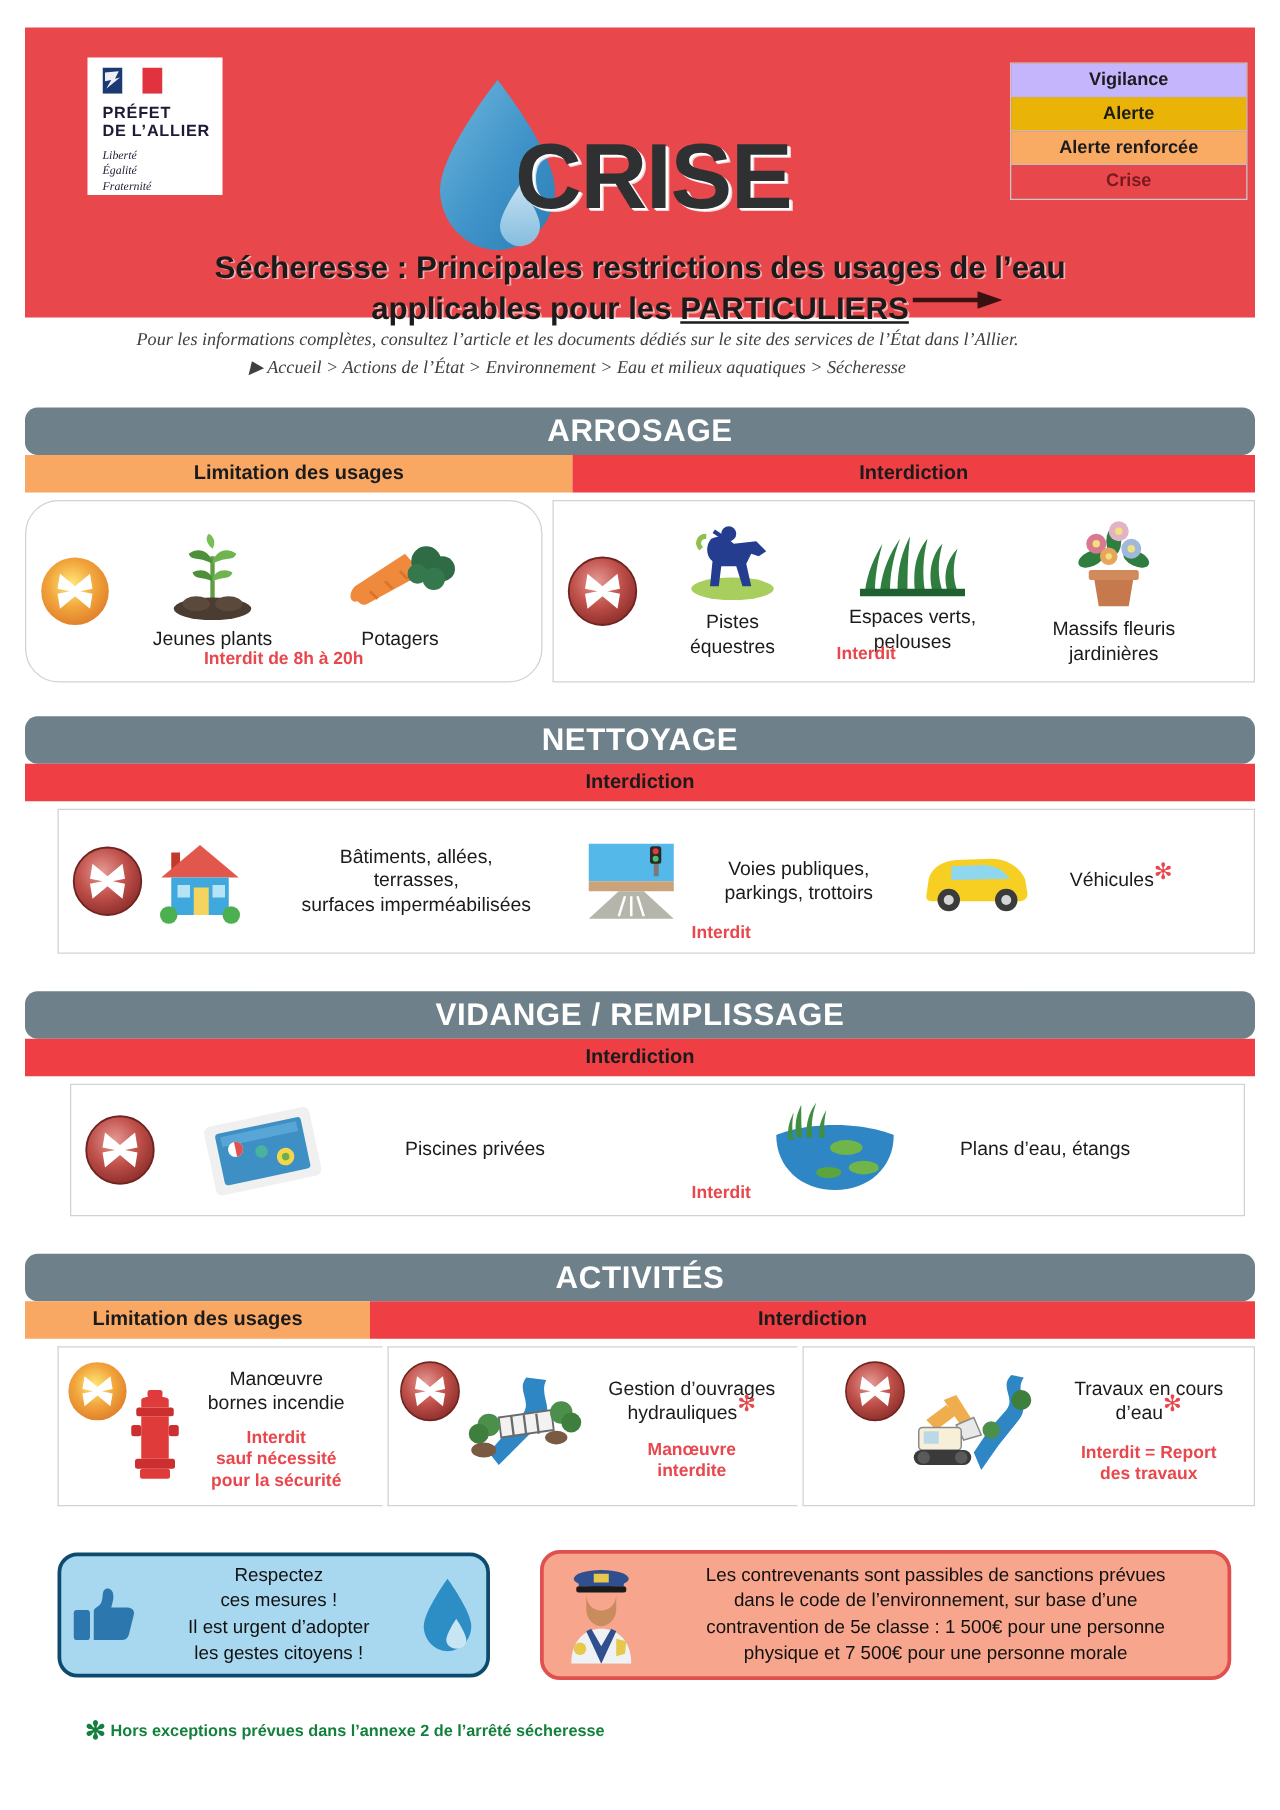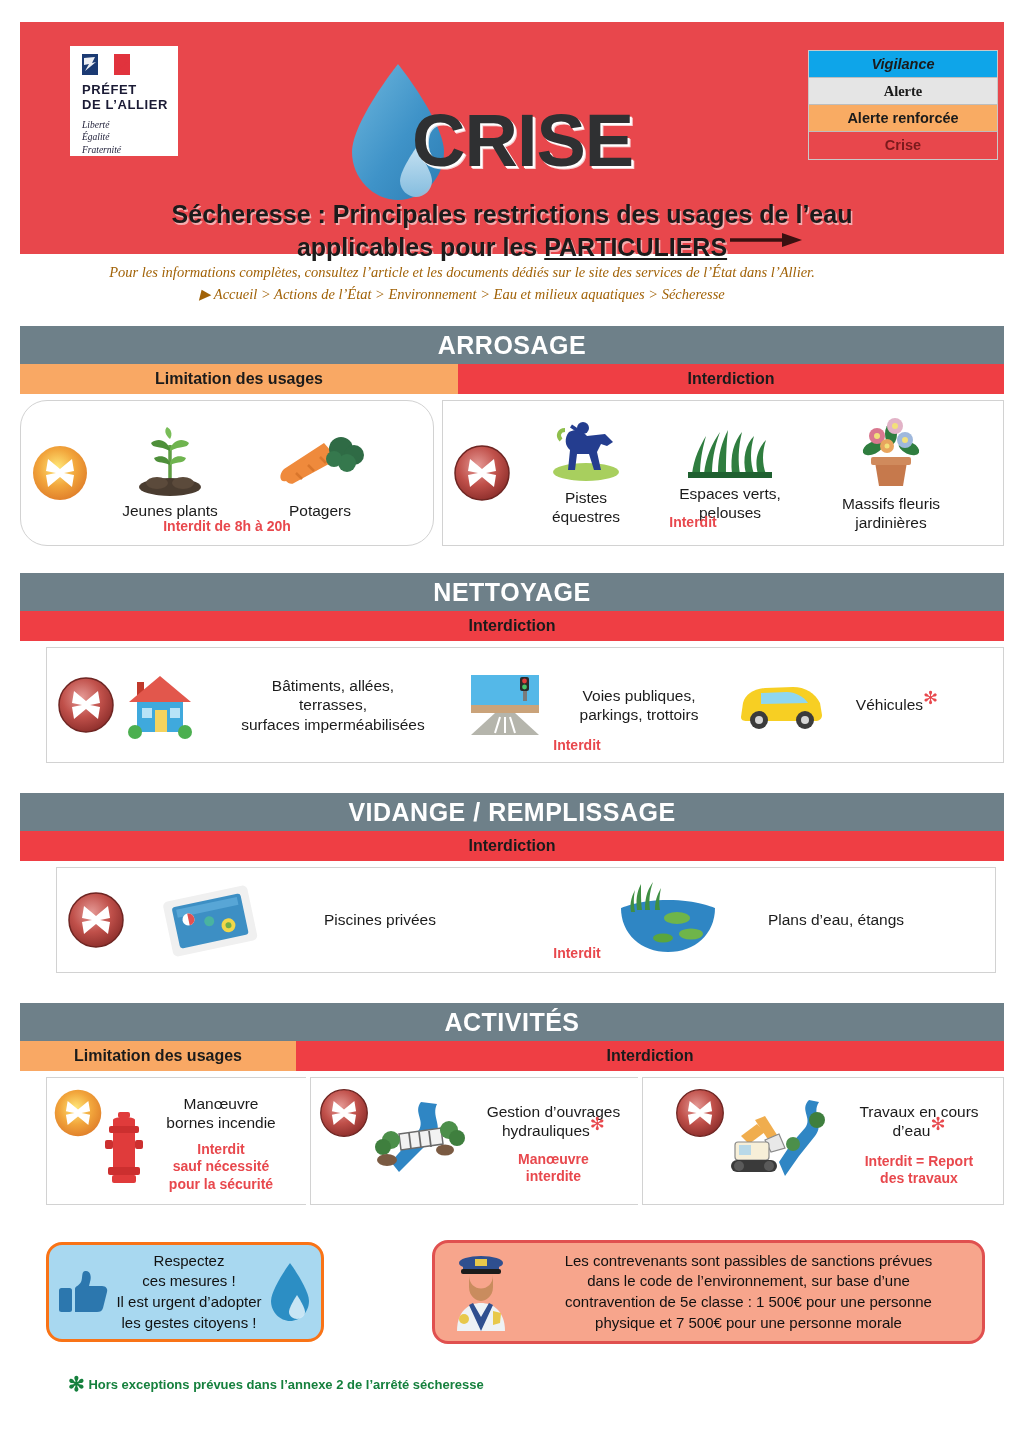--- a/index.html
+++ b/index.html
@@ -74,53 +74,54 @@
     border: 1px solid #c9c9c9;
   }
   .legend-row {
     height: 27px; line-height: 27px;
     text-align: center;
     font-size: 14.5px; font-weight: bold;
     color: #1b1b1b;
     border-bottom: 1px solid #bdbdbd;
   }
   .legend-row:last-child { border-bottom: none; }
-  .lg-vigilance  { background: #0ea5e9; font-style: italic; }
-  .lg-alerte     { background: #e5e5e5; font-family: Liberation Serif, serif; }
+  .lg-vigilance  { background: #c4b5fd; }
+  .lg-alerte     { background: #eab308; }
   .lg-renforcee  { background: #f9ab63; }
   .lg-crise      { background: transparent; color: #7b1a1c; }
   .legend-arrow {
     position: absolute;
     right: 202px; bottom: 7px;
     width: 72px; height: 14px;
   }
 
   
   .info-block {
     position: absolute;
     left: 0; top: 262px; width: 924px;
     text-align: center;
     font-family: "Liberation Serif", serif;
     font-style: italic;
     font-size: 14.5px;
-    color: #a16207;
+    color: #404040;
     line-height: 1.5;
   }
 
   
   .section { position: absolute; left: 20px; width: 984px; }
 
   .sec-title {
     height: 38px;
     background: #6e8089;
     color: #ffffff;
     font-size: 25px; font-weight: bold;
     letter-spacing: 0.5px;
     text-align: center;
     line-height: 38px;
+    border-radius: 10px;
   }
 
   .band-row { display: flex; height: 30px; }
   .band {
     font-size: 16px; font-weight: bold;
     color: #1b1b1b;
     text-align: center;
     line-height: 30px;
   }
   .band-orange { background: #f9a864; }
@@ -151,23 +152,23 @@
   }
 
   
   .callout {
     position: absolute;
     border-radius: 16px;
     display: flex; align-items: center;
   }
   .callout-blue {
     left: 46px; top: 1242px;
-    width: 278px; height: 100px;
+    width: 346px; height: 100px;
     background: #a8d8f0;
-    border: 3px solid #f97316;
+    border: 3px solid #0c4a6e;
   }
   .callout-red {
     left: 432px; top: 1240px;
     width: 553px; height: 104px;
     background: #f7a58c;
     border: 3px solid #e0504f;
   }
   .callout-text {
     flex: 1;
     text-align: center;

